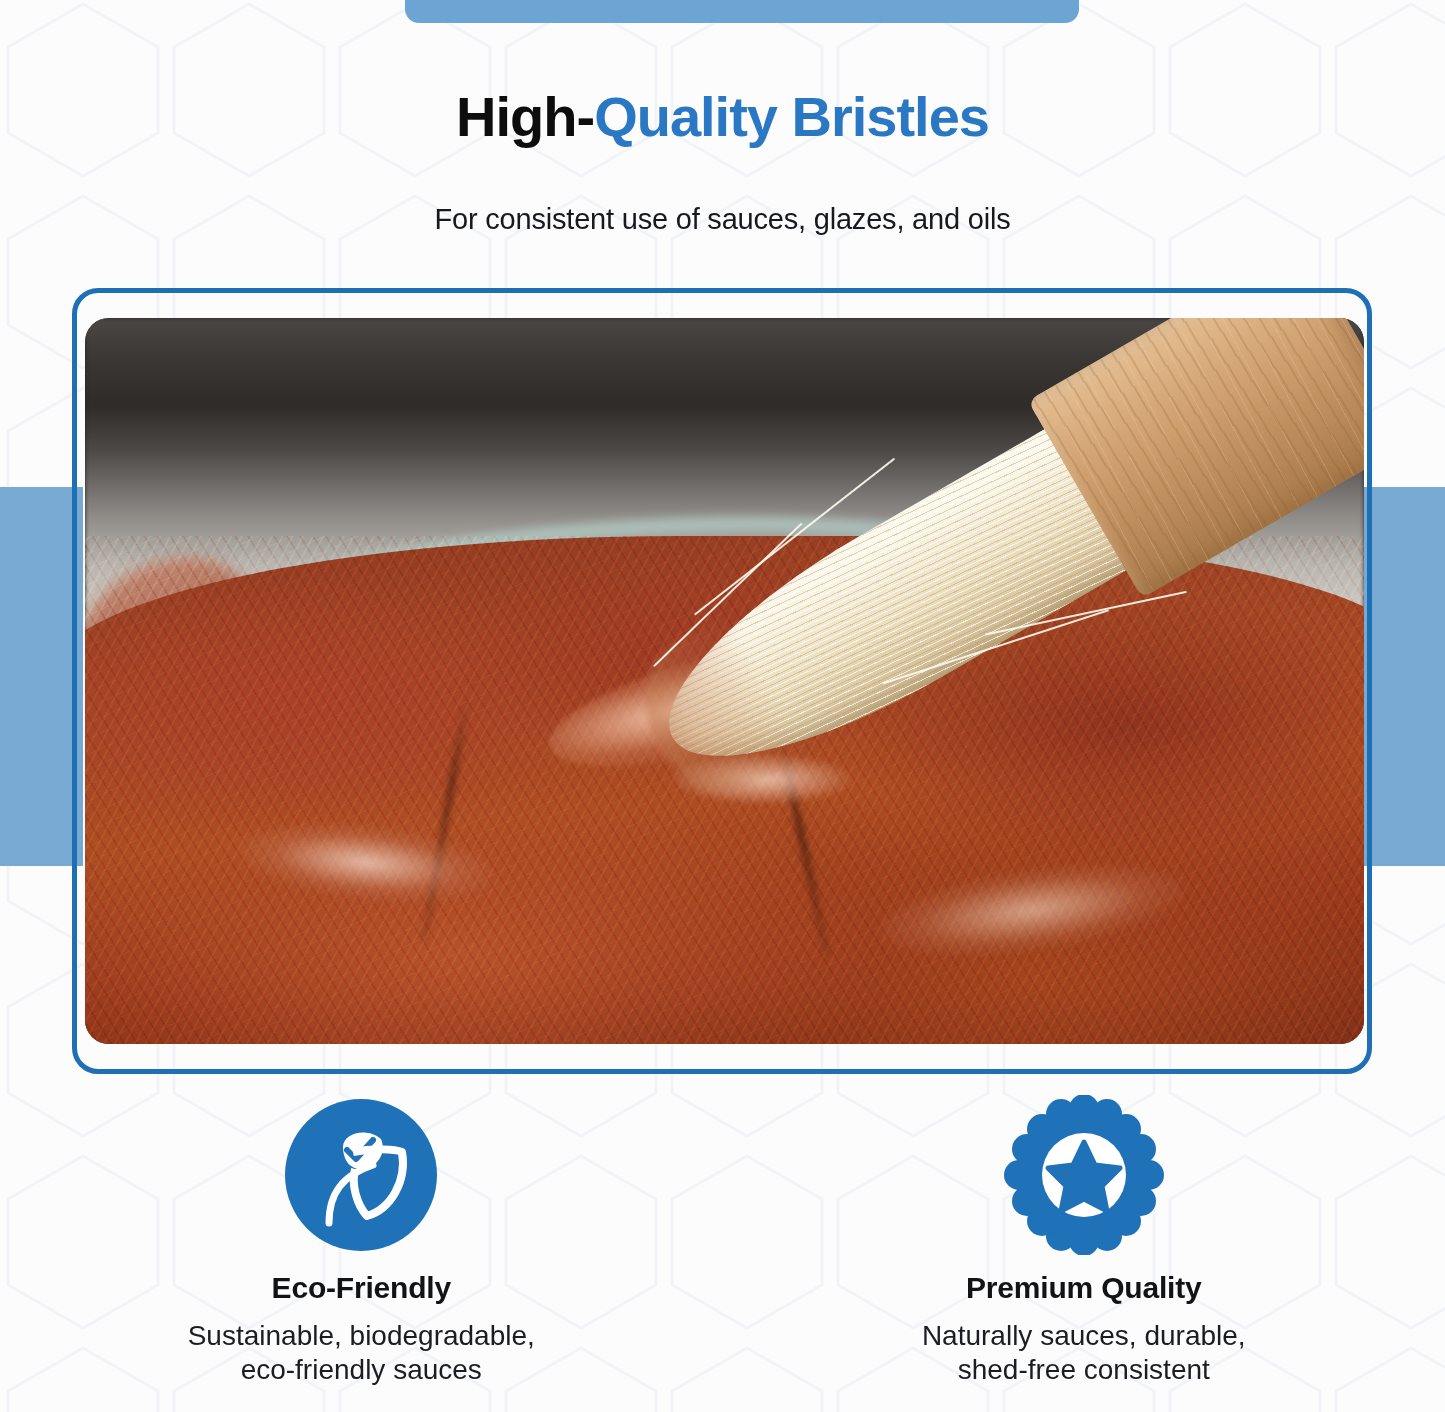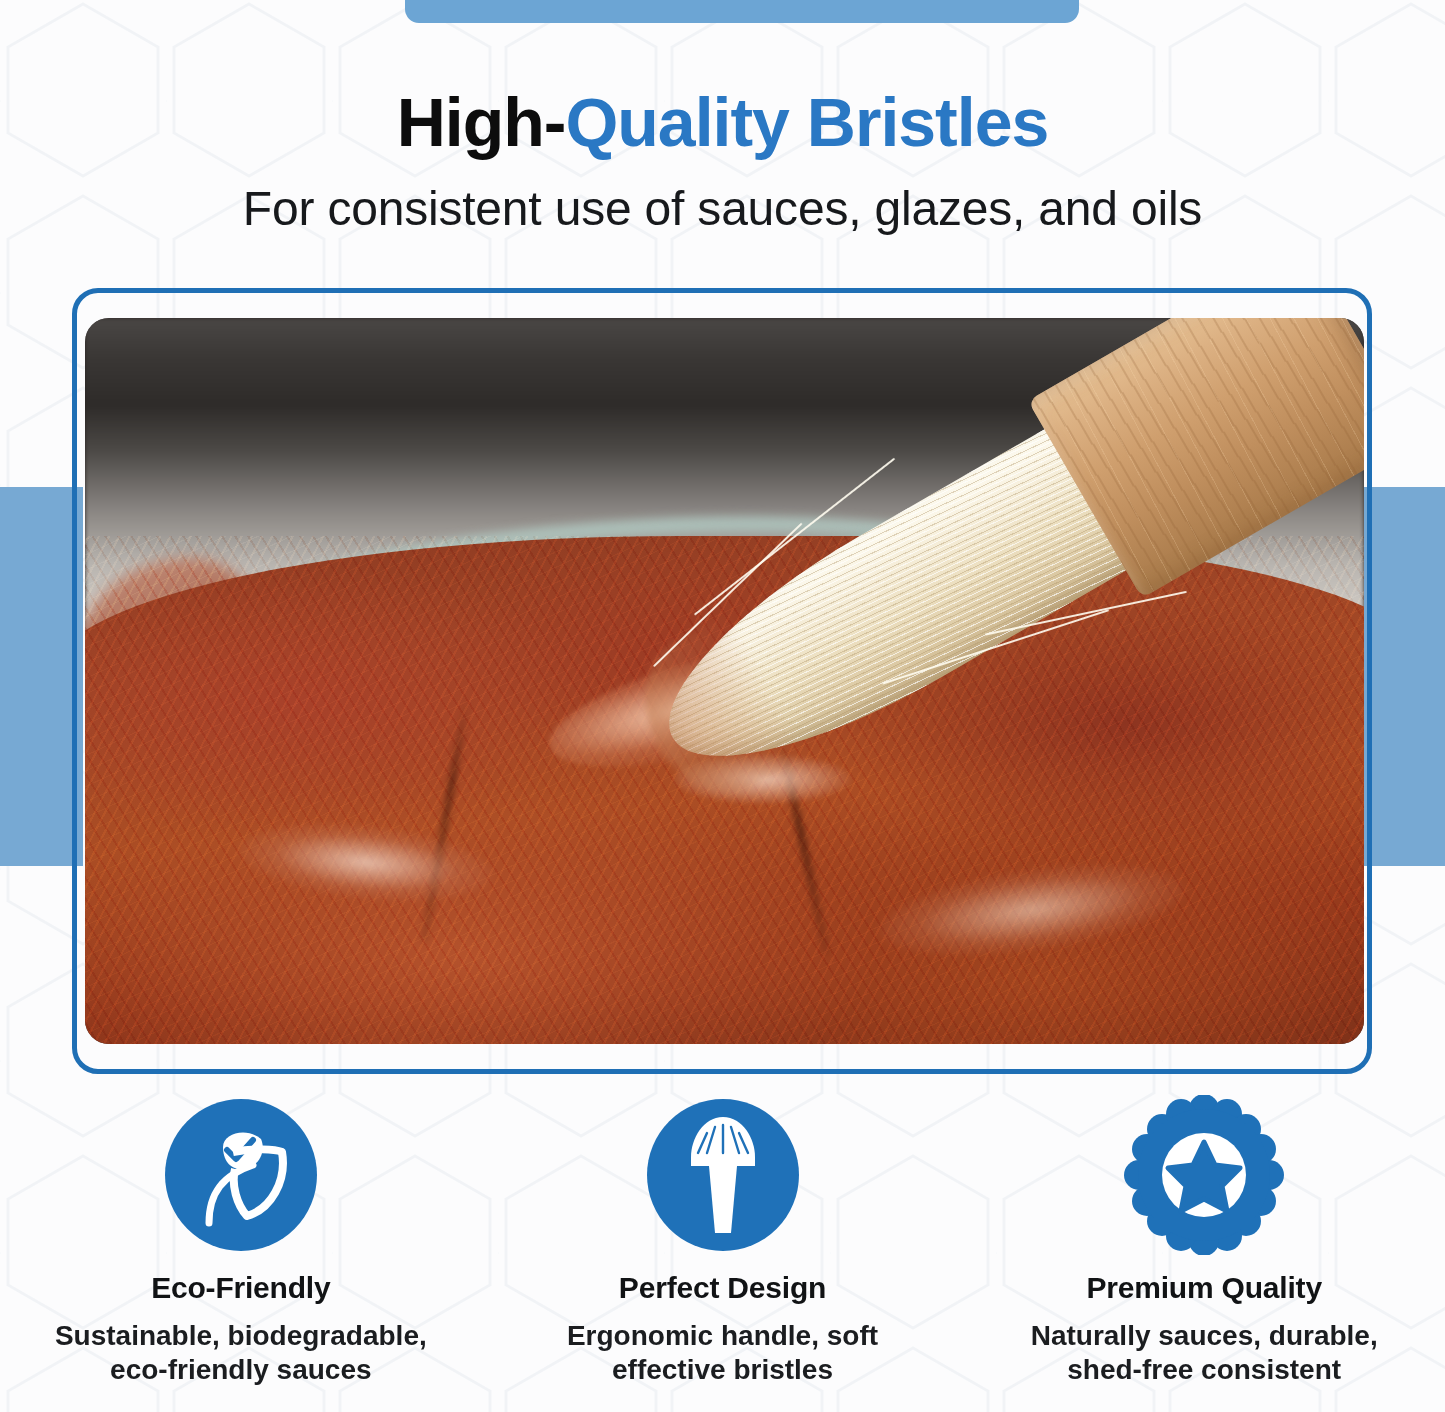--- a/index.html
+++ b/index.html
@@ -56,37 +56,37 @@
 
   
   .headline-wrap {
     position: absolute;
     top: 88px;
     left: 0;
     width: 100%;
     text-align: center;
   }
   .headline {
-    font-size: 68px;
+    font-size: 56px;
     font-weight: 700;
     letter-spacing: -1px;
     line-height: 1.02;
     white-space: nowrap;
     font-family: "Liberation Sans", sans-serif;
   }
   .headline .dark { color: #0d0d0d; }
   .headline .blue { color: #2a78c4; }
 
   .subhead {
     position: absolute;
-    top: 181px;
+    top: 203px;
     left: 0;
     width: 100%;
     text-align: center;
-    font-size: 48px;
+    font-size: 29px;
     font-weight: 400;
     color: #17191c;
     letter-spacing: -0.2px;
     white-space: nowrap;
   }
 
   
   .hero-outline {
     position: absolute;
     left: 72px;
@@ -344,21 +344,21 @@
     font-size: 30px;
     font-weight: 700;
     color: #111315;
     letter-spacing: -0.2px;
     margin-bottom: 14px;
     text-align: center;
     white-space: nowrap;
   }
   .feature-desc {
     font-size: 28px;
-    font-weight: 700;
+    font-weight: 400;
     color: #1b1d20;
     line-height: 1.22;
     text-align: center;
   }
   .feature-desc .l2 { display:block; }
 </style>
 </head>
 <body>
 
 <div class="page">
@@ -426,36 +426,20 @@
           <path d="M48 128 C48 98 62 80 92 70" fill="none" stroke="#ffffff" stroke-width="7" stroke-linecap="round"></path>
         </svg>
       </div>
       <div class="feature-title">Eco-Friendly</div>
       <div class="feature-desc">
         <span class="l1">Sustainable, biodegradable,</span>
         <span class="l2">eco-friendly sauces</span>
       </div>
     </div>
 
-    <div class="feature">
-      <div class="feature-icon">
-        <svg width="160" height="160" viewBox="0 0 160 160" aria-hidden="true">
-          <circle cx="80" cy="80" r="76" fill="#1f71b8"></circle>
-          <path d="M80 22 C100 22 112 44 112 62 L48 62 C48 44 60 22 80 22 Z" fill="#ffffff"></path>
-          <path d="M72 32 L64 58 M80 30 L80 58 M88 32 L96 58 M64 38 L55 58 M96 38 L105 58" fill="none" stroke="#1f71b8" stroke-width="2.4" stroke-linecap="round"></path>
-          <rect x="48" y="62" width="64" height="9" fill="#ffffff"></rect>
-          <path d="M66 71 L94 71 L88 138 L72 138 Z" fill="#ffffff"></path>
-        </svg>
-      </div>
-      <div class="feature-title">Perfect Design</div>
-      <div class="feature-desc">
-        <span class="l1">Ergonomic handle, soft</span>
-        <span class="l2">effective bristles</span>
-      </div>
-    </div>
 
     <div class="feature">
       <div class="feature-icon">
         <svg width="160" height="160" viewBox="0 0 160 160" aria-hidden="true">
           <g fill="#1f71b8">
             <circle cx="80" cy="14" r="15"></circle>
               <circle cx="103" cy="19" r="15"></circle>
             <circle cx="122" cy="34" r="15"></circle>
               <circle cx="137" cy="54" r="15"></circle>
             <circle cx="145" cy="80" r="15"></circle>

